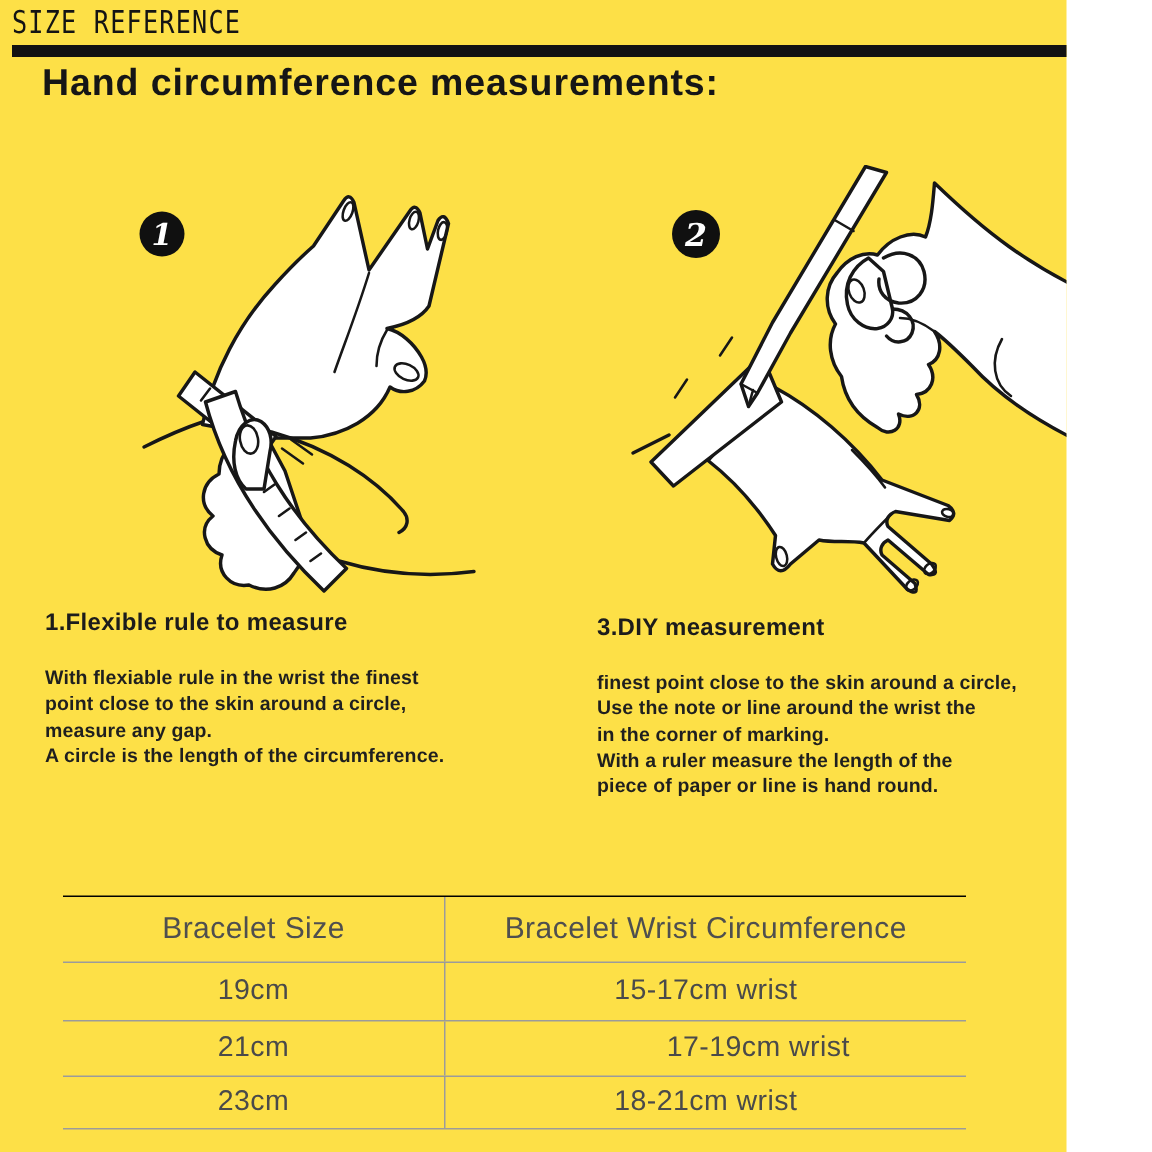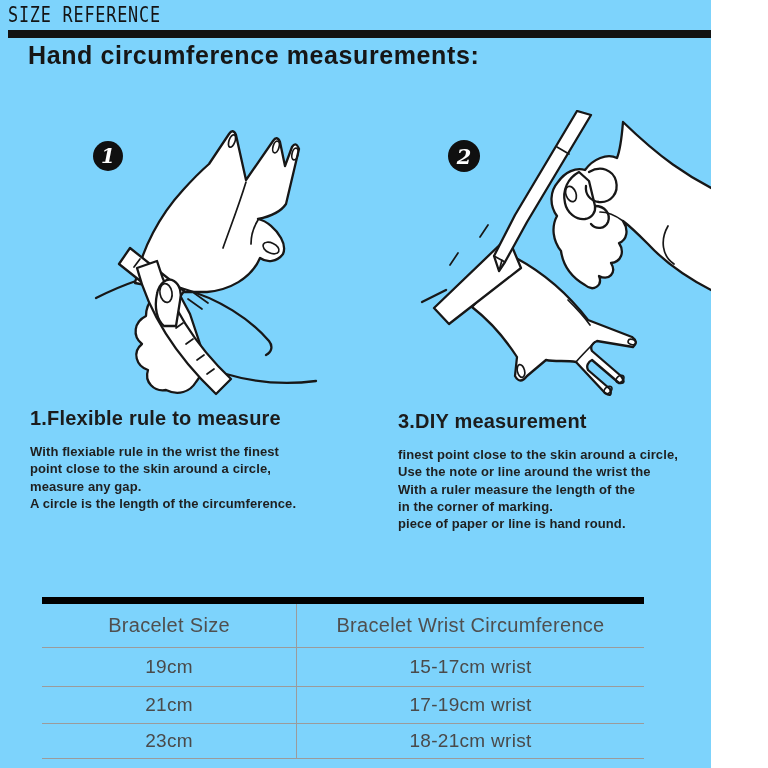--- a/index.html
+++ b/index.html
@@ -1,16 +1,16 @@
 <!DOCTYPE html>
 <html><head>
 <meta charset="utf-8">
 <style>
   html,body{margin:0;padding:0;background:#fff;}
-  .canvas{position:relative;width:711px;height:768px;background:#7dd3fc;overflow:hidden;
+  .canvas{position:relative;width:711px;height:768px;background:#fde047;overflow:hidden;
           font-family:"Liberation Sans",sans-serif;color:#1a1a1a;}
   .abs{position:absolute;}
 
   
   .site-title{left:8px;top:3px;font-family:"DejaVu Sans Mono",monospace;font-size:21px;
               color:#141414;white-space:nowrap;transform:scaleX(0.8);transform-origin:left top;
               letter-spacing:1px;}
   .title-bar{left:8px;top:30px;width:753px;height:8px;background:#121212;}
 
   
@@ -23,34 +23,34 @@
   .badge-2{left:448px;top:140px;width:32px;height:32px;font-size:21px;}
 
   
   .illus1{left:80px;top:120px;width:300px;height:290px;}
   .illus2{left:420px;top:110px;width:320px;height:300px;}
   svg .ln{fill:none;stroke:#171717;stroke-width:2.3;stroke-linecap:round;stroke-linejoin:round;}
   svg .fw{fill:#ffffff;stroke:#171717;stroke-width:2.3;stroke-linecap:round;stroke-linejoin:round;}
   svg .thin{stroke-width:1.7;}
 
   
-  .step-heading{font-size:20px;font-weight:600;letter-spacing:0.2px;color:#1c1c1c;white-space:nowrap;}
+  .step-heading{font-size:16px;font-weight:600;letter-spacing:0.2px;color:#1c1c1c;white-space:nowrap;}
   .step-h1{left:30px;top:407px;}
   .step-h2{left:398px;top:410px;}
   .step-body{font-size:13px;font-weight:bold;line-height:17.3px;letter-spacing:0.1px;color:#1f1f1f;}
   .step-b1{left:30px;top:443px;width:350px;}
   .step-b2{left:398px;top:446px;width:360px;}
   .step-body div{white-space:nowrap;}
 
   
-  .size-table{left:42px;top:597px;width:602px;border-top:7px solid #000000;}
+  .size-table{left:42px;top:597px;width:602px;border-top:1px solid #000000;}
   .tr{display:grid;grid-template-columns:255px 347px;border-bottom:1px solid #9b9b9b;}
   .tr-h{height:43px;}
   .tr-1{height:38px;}
-  .tr-2{height:36px;}
+  .tr-2{height:36px;gap:35px;}
   .tr-3{height:34px;}
   .td{display:flex;align-items:center;justify-content:center;color:#4a4a4a;font-size:19px;letter-spacing:0.3px;}
   .td.c1{border-right:1px solid #9b9b9b;}
   .th{font-size:20px;color:#4f4f4f;}
 </style>
 </head>
 <body>
 
 <div class="canvas">
 
@@ -126,22 +126,22 @@
     <div>With flexiable rule in the wrist the finest</div>
     <div>point close to the skin around a circle,</div>
     <div>measure any gap.</div>
     <div>A circle is the length of the circumference.</div>
   </div>
 
   <div class="abs step-heading step-h2">3.DIY measurement</div>
   <div class="abs step-body step-b2">
     <div>finest point close to the skin around a circle,</div>
     <div>Use the note or line around the wrist the</div>
+    <div>in the corner of marking.</div>
     <div>With a ruler measure the length of the</div>
-    <div>in the corner of marking.</div>
     <div>piece of paper or line is hand round.</div>
   </div>
 
   <div class="abs size-table">
     <div class="tr tr-h">
       <div class="td c1 th">Bracelet Size</div>
       <div class="td th">Bracelet Wrist Circumference</div>
     </div>
     <div class="tr tr-1">
       <div class="td c1">19cm</div>

